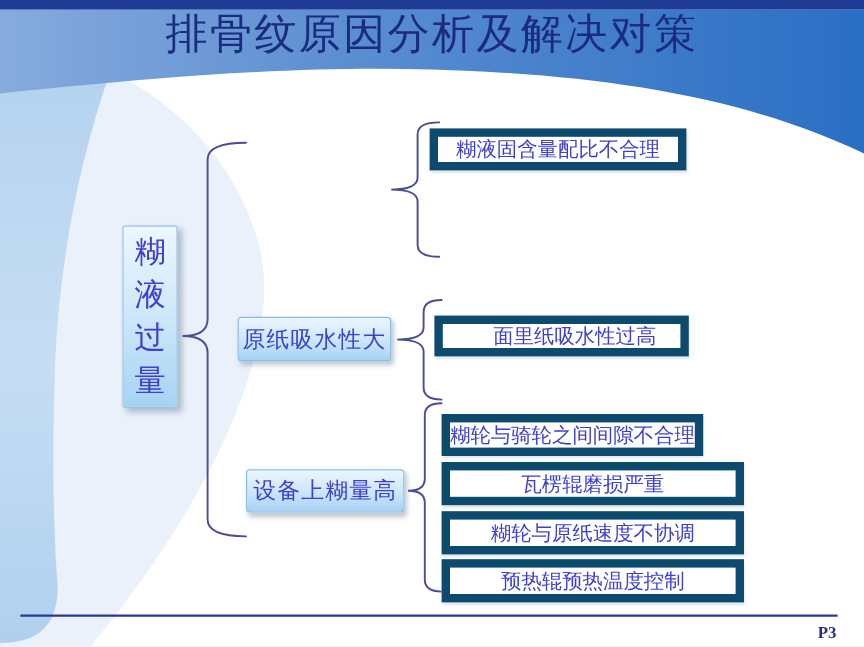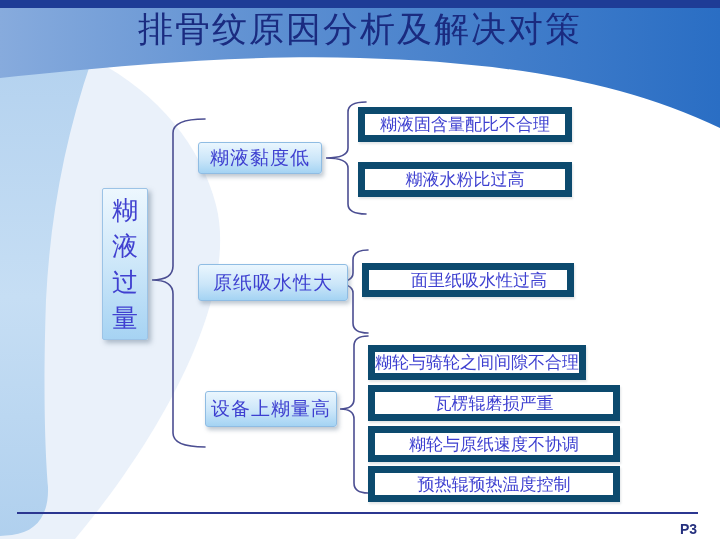--- a/index.html
+++ b/index.html
@@ -31,32 +31,32 @@
     left:102px;top:188px;width:46px;height:152px;
     background:linear-gradient(180deg,#edf7fe 0%,#cde7f9 50%,#a6d3f3 100%);
     border:1px solid #9cc3e6;border-radius:2px;
     box-shadow:3px 3px 5px rgba(110,130,150,0.5);
   }
   .root-text{
     width:28px;margin:15px auto;font-size:26px;line-height:36px;
     word-break:break-all;text-align:center;color:#4040d0;
   }
   .n1{left:198px;top:142px;width:124px;height:32px;}
-  .n2{left:198px;top:264px;width:150px;height:37px;}
+  .n2{left:198px;top:264px;width:128px;height:37px;}
   .n3{left:205px;top:391px;width:132px;height:36px;}
   .g1l1{left:358px;top:107px;width:214px;height:35px;}
   .g1l2{left:358px;top:162px;width:214px;height:35px;}
   .g2l1{left:362px;top:263px;width:212px;height:34px;padding-left:22px;}
   .g3l1{left:368px;top:345px;width:218px;height:35px;font-family:Liberation Serif, serif;}
   .g3l2{left:368px;top:385px;width:252px;height:36px;}
   .g3l3{left:368px;top:426px;width:252px;height:36px;}
   .g3l4{left:368px;top:466px;width:252px;height:36px;}
   .page-number{
     position:absolute;right:23px;top:521px;
-    font-family:Liberation Sans, sans-serif;
+    font-family:Liberation Serif, serif;
     font-size:14px;font-weight:bold;color:#25307e;padding-left:30px;
   }
 </style>
 </head>
 <body>
 
 <div class="slide">
 
   <svg class="bg-svg" viewBox="0 0 720 539" xmlns="http://www.w3.org/2000/svg">
     <defs>
@@ -89,26 +89,24 @@
 
     <line x1="17" y1="513" x2="698" y2="513" stroke="#2b3690" stroke-width="1.8"></line>
   </svg>
 
   <div class="title">排骨纹原因分析及解决对策</div>
 
   <div class="box root-box">
     <div class="root-text">糊液过量</div>
   </div>
 
-  <div class="box node n1">糊液黏度低</div>
   <div class="box node n2">原纸吸水性大</div>
   <div class="box node n3">设备上糊量高</div>
 
   <div class="box leaf g1l1">糊液固含量配比不合理</div>
-  <div class="box leaf g1l2">糊液水粉比过高</div>
 
   <div class="box leaf g2l1">面里纸吸水性过高</div>
 
   <div class="box leaf g3l1">糊轮与骑轮之间间隙不合理</div>
   <div class="box leaf g3l2">瓦楞辊磨损严重</div>
   <div class="box leaf g3l3">糊轮与原纸速度不协调</div>
   <div class="box leaf g3l4">预热辊预热温度控制</div>
 
   <div class="page-number">P3</div>
 

